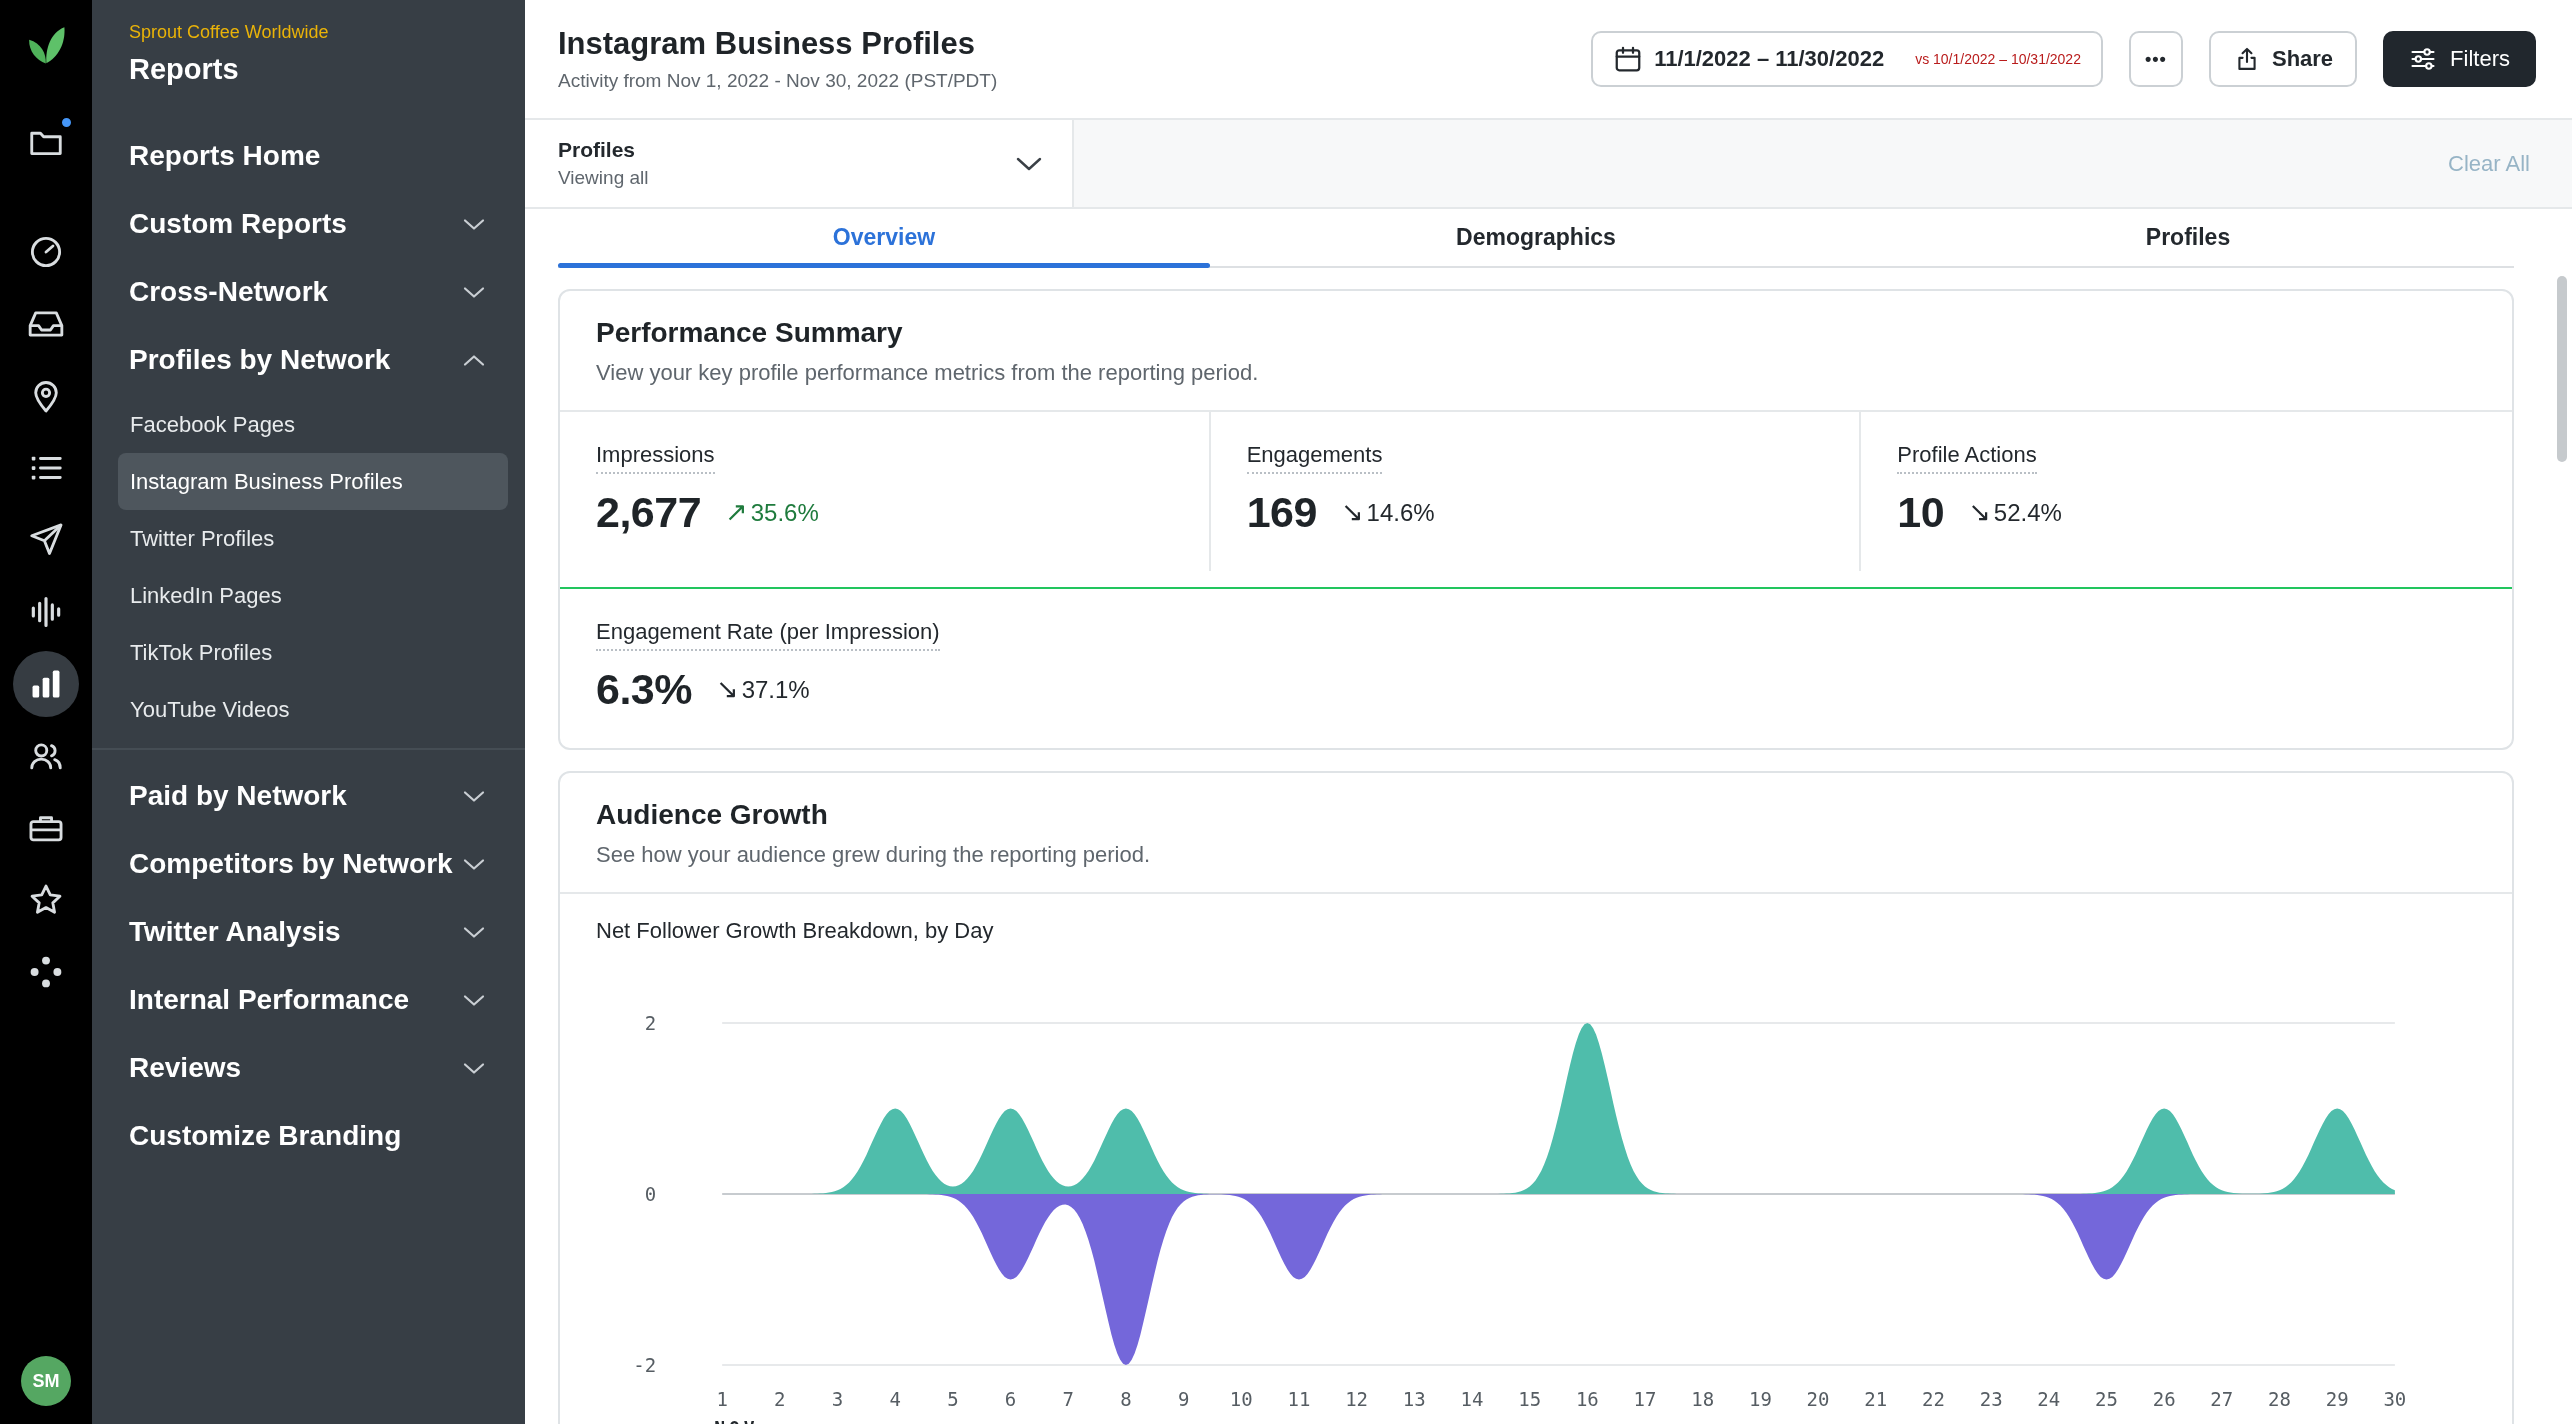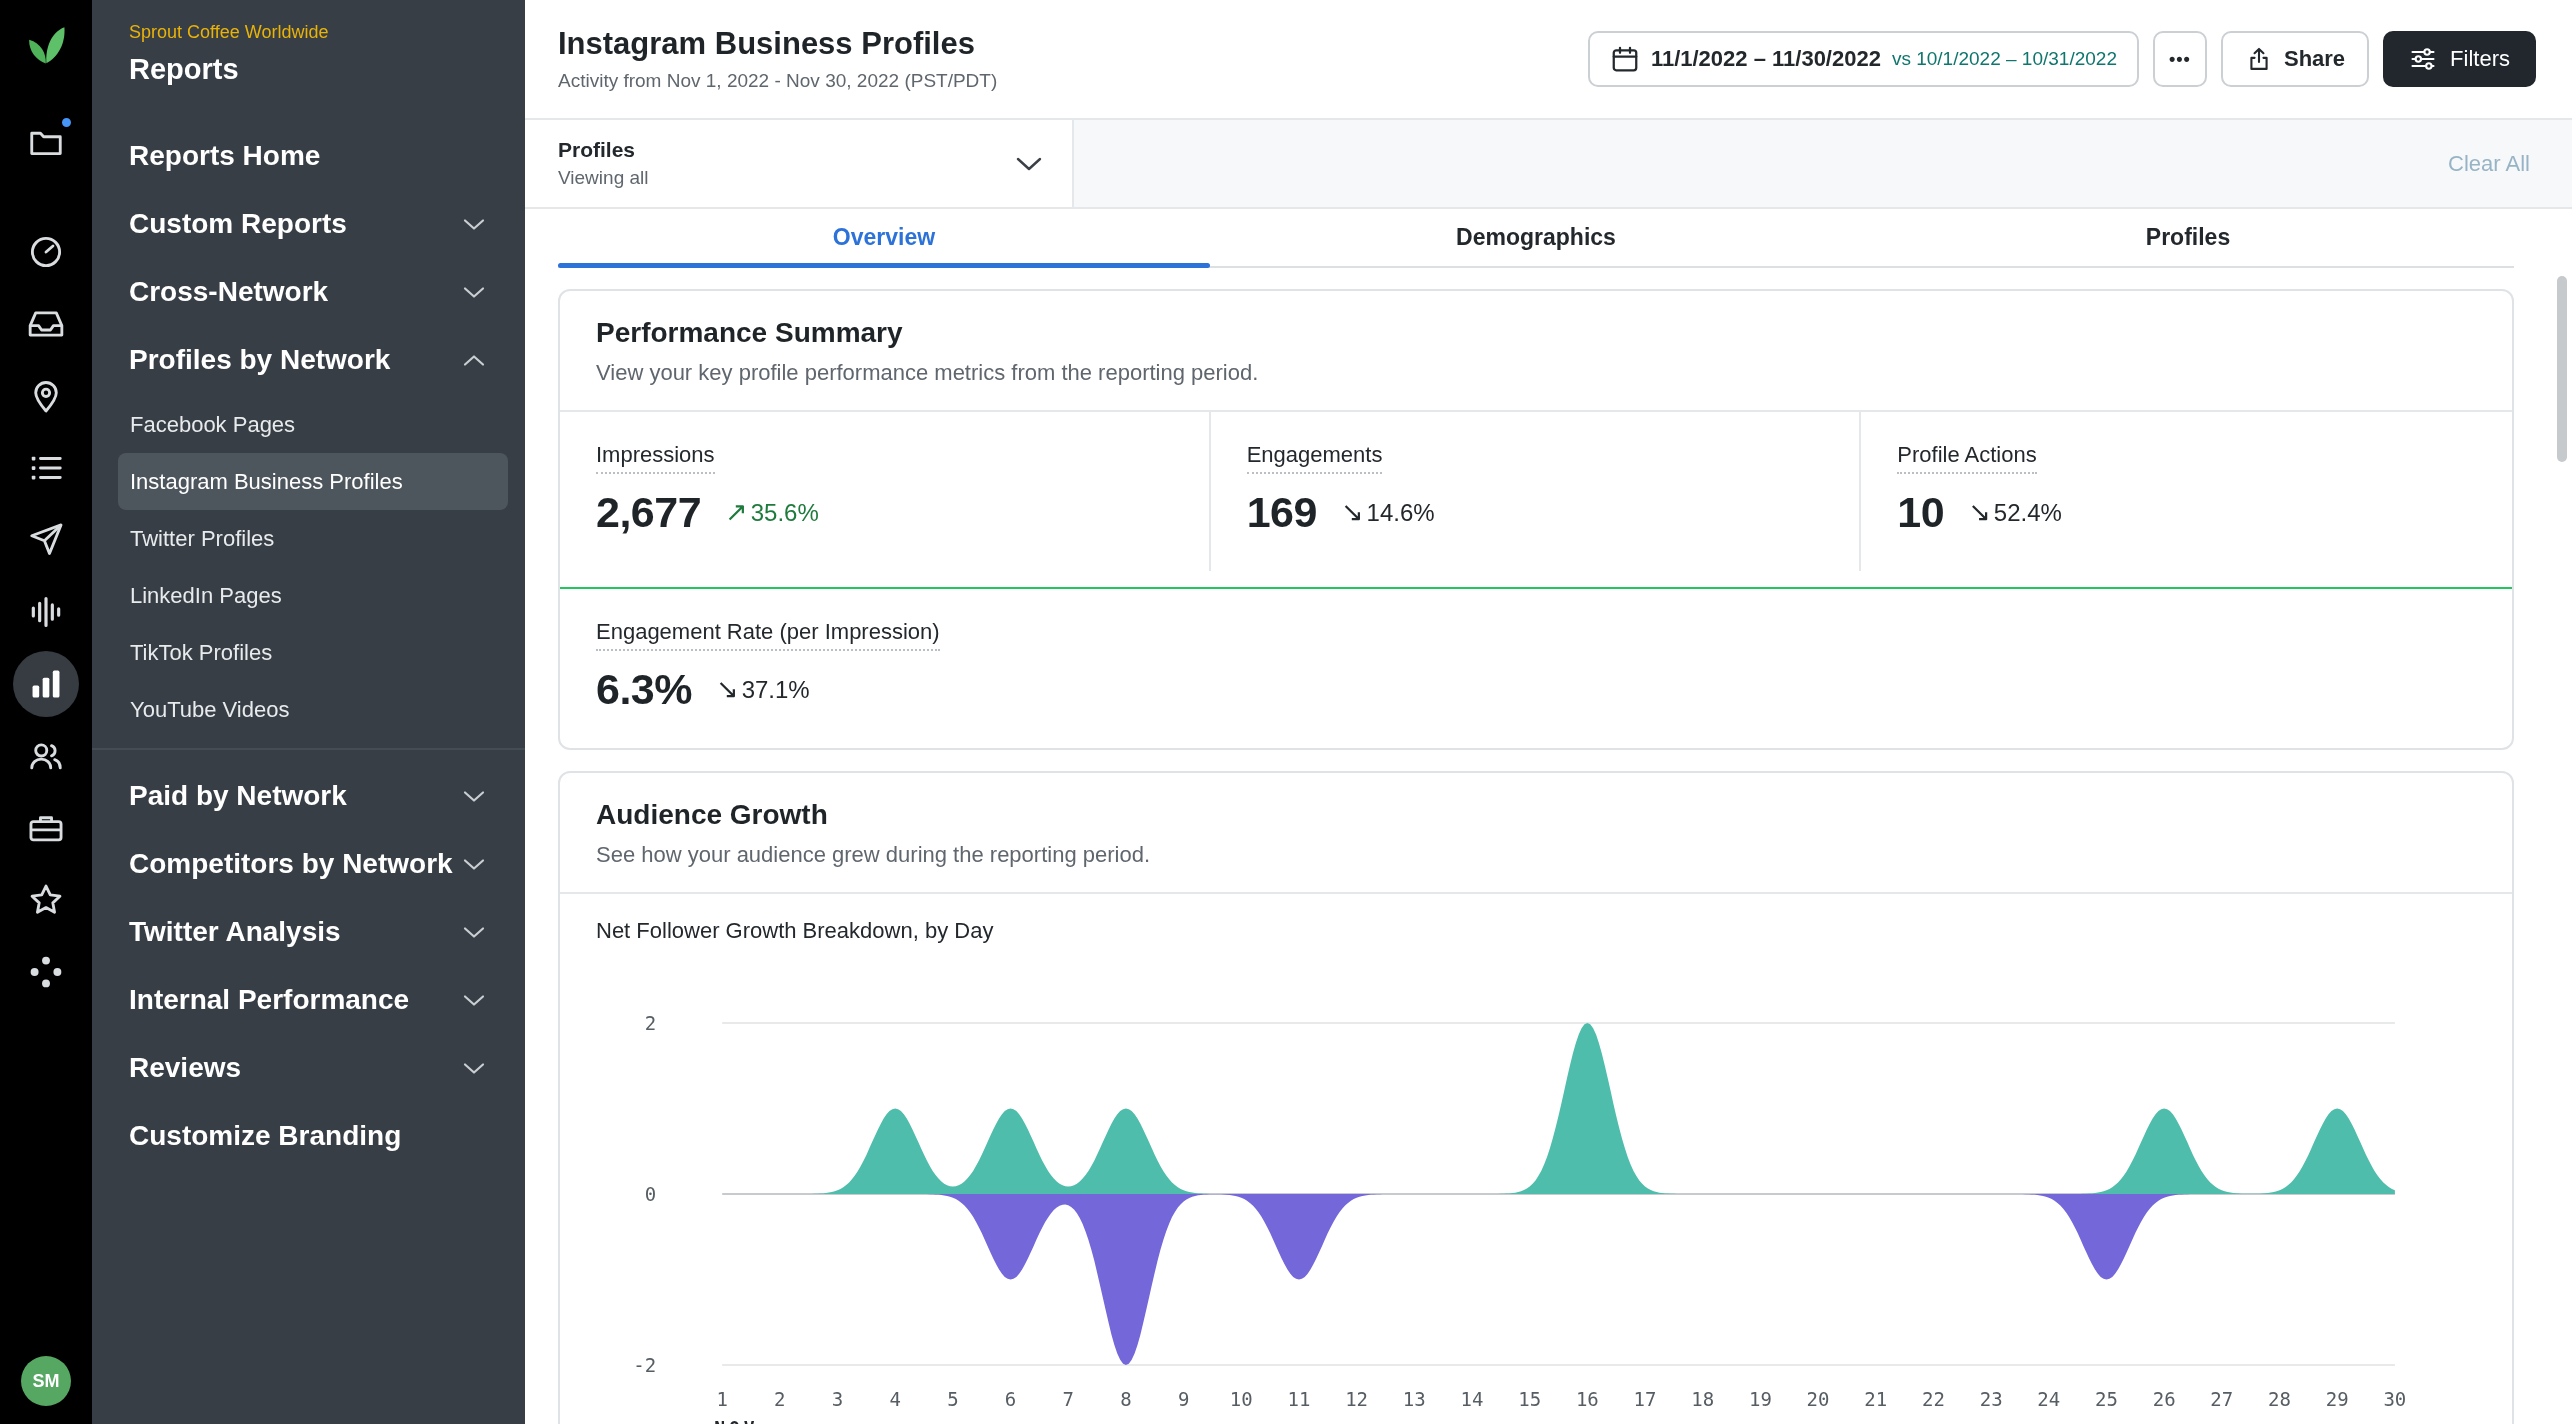--- a/index.html
+++ b/index.html
@@ -74,29 +74,29 @@
   
   .main { flex: 1; display: flex; flex-direction: column; position: relative; background: #fff; min-width: 0; }
 
   .main-header {
     height: 118px; flex: 0 0 118px;
     display: flex; align-items: center; justify-content: space-between;
     padding: 0 36px 0 33px;
   }
   .page-title { font-size: 31px; font-weight: 700; color: #1F2428; }
   .page-subtitle { font-size: 19px; color: #5F666D; margin-top: 8px; }
-  .header-actions { display: flex; align-items: center; gap: 14px; }
+  .header-actions { display: flex; align-items: center; gap: 26px; }
   .btn {
     height: 56px; display: flex; align-items: center; gap: 11px;
     border: 2px solid #CBD0D4; border-radius: 10px; background: #fff;
     font-family: "Liberation Sans", sans-serif;
     font-size: 22px; color: #23282D; cursor: pointer; padding: 0 20px;
   }
   .btn .bold { font-weight: 700; }
-  .btn .muted { font-size: 19px; color: #0f766e; }
+  .btn .muted { font-size: 14px; color: #b91c1c; margin-left: 20px; }
   .btn-more { width: 54px; justify-content: center; padding: 0; font-size: 18px; font-weight: 700; letter-spacing: 1px; }
   .btn-share { font-weight: 600; padding: 0 22px; }
   .btn-filters {
     background: #21272D; border-color: #21272D; color: #fff;
     font-weight: 400; padding: 0 24px; gap: 13px;
   }
 
   
   .filter-bar {
     height: 91px; flex: 0 0 91px; display: flex;

